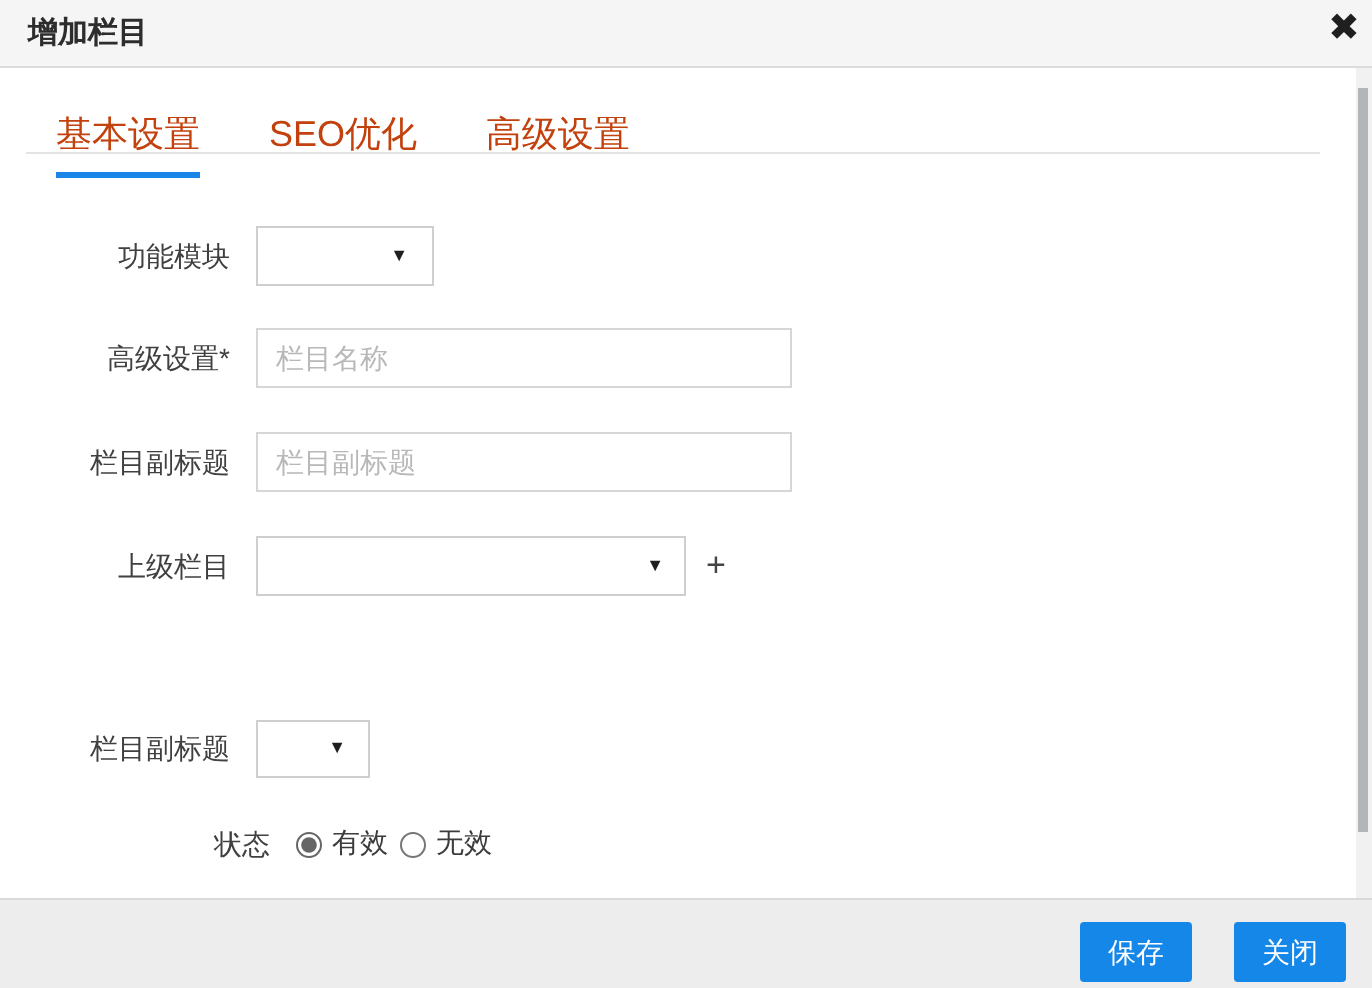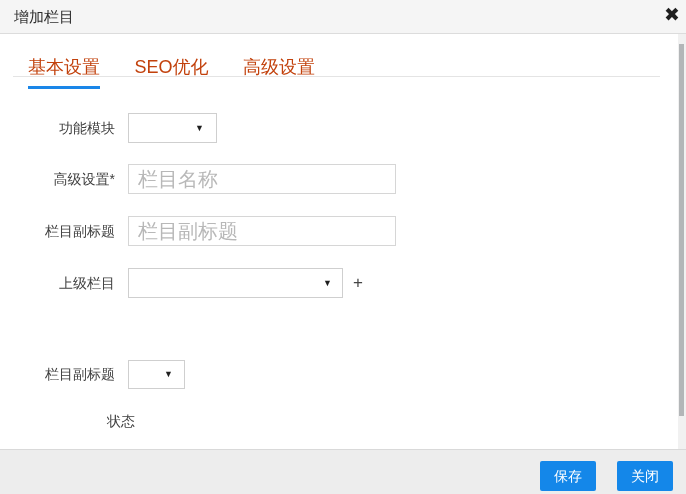--- a/index.html
+++ b/index.html
@@ -11,21 +11,21 @@
   }
   .modal{position:absolute;inset:0;background:#fff;}
 
   
   .header{
     position:absolute;top:0;left:0;right:0;height:33px;
     background:#f5f5f5;border-bottom:1px solid #dcdcdc;
   }
   .title{
     position:absolute;left:14px;top:0;line-height:33px;
-    font-size:15px;font-weight:normal;color:#2d2d2d;
+    font-size:15px;font-weight:bold;color:#2d2d2d;
   }
   .close{
     position:absolute;right:1px;top:1px;width:26px;height:28px;
     font-size:19px;font-weight:bold;color:#1f1f1f;
     text-align:center;line-height:28px;cursor:pointer;
   }
 
   
   .tabs{
     position:absolute;top:34px;left:13px;right:26px;height:43px;
@@ -44,21 +44,21 @@
   
   .row{position:absolute;left:0;right:0;display:flex;align-items:center;}
   .lbl{
     width:115px;text-align:right;font-size:14px;color:#404040;
     line-height:30px;flex:none;
   }
   .ctrl{margin-left:13px;display:flex;align-items:center;}
 
   .txt{
     box-sizing:border-box;width:268px;height:30px;
-    border:1px solid #d6d6d6;padding:0 9px;font-size:20px;color:#333;
+    border:1px solid #d6d6d6;padding:0 9px;font-size:14px;color:#333;
     font-family:inherit;outline:none;background:#fff;
   }
   .txt::placeholder{color:#b8b8b8;opacity:1;}
 
   .selwrap{position:relative;flex:none;}
   .sel{
     box-sizing:border-box;height:30px;border:1px solid #cfcfcf;background:#fff;
     -webkit-appearance:none;appearance:none;font-family:inherit;font-size:13px;
     color:#333;padding:0 20px 0 6px;outline:none;border-radius:0;
   }
@@ -159,20 +159,26 @@
     <span class="ctrl">
       <span class="selwrap">
         <select class="sel w-nav"><option></option></select>
         <span class="arrow" style="right:12px;">▼</span>
       </span>
     </span>
   </div>
 
   <div class="row" style="top:414px;">
     <span class="lbl" style="line-height:14px;margin-left:20px;">状态</span>
+    <span class="ctrl chk-line" style="margin-top:0;">
+      <input type="radio" name="status" checked="" style="">
+      <span class="radio-text">有效</span>
+      <input type="radio" name="status" style="">
+      <span class="radio-text">无效</span>
+    </span>
   </div>
 
   <div class="sb-track">
     <div class="sb-thumb"></div>
   </div>
 
   <div class="footer">
     <button class="btn btn-save">保存</button>
     <button class="btn btn-close">关闭</button>
   </div>

